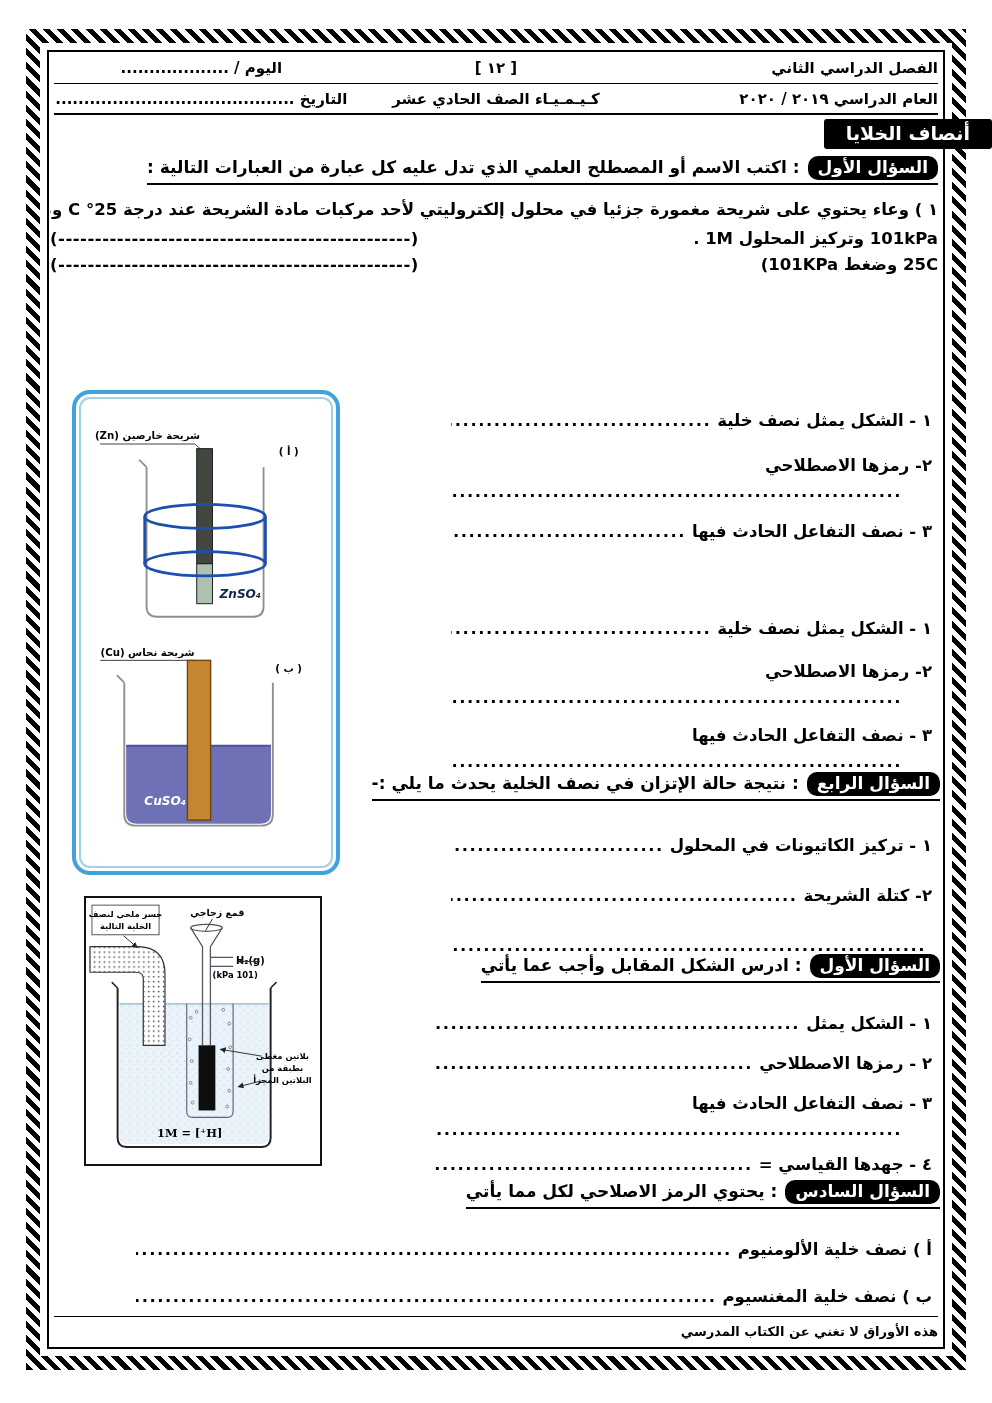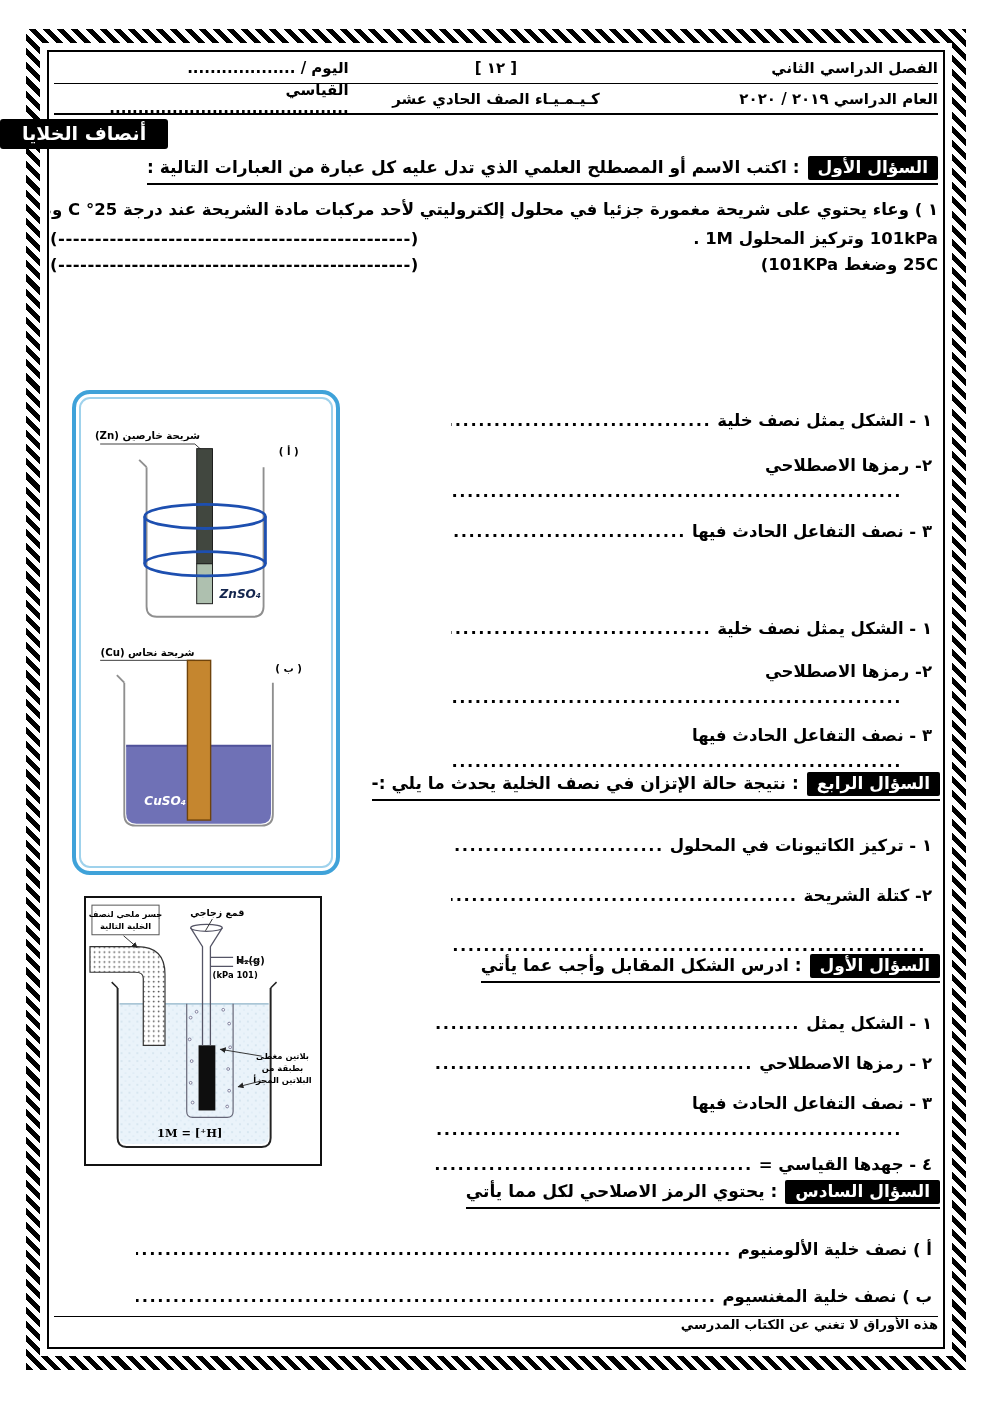--- a/index.html
+++ b/index.html
@@ -8,29 +8,29 @@
   .deco{position:absolute;left:26px;top:29px;right:26px;bottom:33px;border:14px solid #000;
         border-image:repeating-linear-gradient(45deg,#000 0 5px,#fff 5px 10px) 14}
   .inner{position:absolute;left:47px;top:50px;right:47px;bottom:54px;border:2px solid #000}
 
   .hdr{position:absolute;left:54px;right:54px;top:53px}
   .hrow{display:flex;align-items:center;height:31px;font-size:15px;font-weight:bold}
   .r1{border-bottom:1px solid #000}
   .r2{border-bottom:2px solid #000}
   .hcell{flex:1}
   .hcell.c{text-align:center}
-  .hcell.e{text-align:right}
-
-  .title-row{position:absolute;left:0;right:0;top:119px;text-align:left}
+  .hcell.e{text-align:center}
+
+  .title-row{position:absolute;left:0;right:0;top:119px;text-align:right}
   .title-box{display:inline-block;background:#000;color:#fff;font-size:19px;font-weight:bold;
              padding:3px 22px 5px;border-radius:3px}
 
   .qheading{font-size:17px;font-weight:bold}
   .hl{display:inline-block;border-bottom:2px solid #000;padding-bottom:3px}
-  .badge{display:inline-block;background:#000;color:#fff;padding:1px 10px 3px;margin-left:8px;border-radius:2px}
+  .badge{display:inline-block;background:#000;color:#fff;padding:1px 10px 3px;margin-left:8px;border-radius:10px}
 
   .q1{position:absolute;top:156px;right:54px;left:50px}
   .pline{font-size:16.5px;font-weight:bold;line-height:25px;white-space:nowrap;overflow:hidden;margin-top:12px}
   .pline.second{margin-top:22px}
   .line2row{display:flex;justify-content:space-between;align-items:center;font-size:16.5px;font-weight:bold;margin-top:7px}
   .blank{letter-spacing:.5px}
 
   .qsec{position:absolute}
   .q2{top:370px;left:356px;right:52px}
   .q3{top:576px;left:356px;right:52px}
@@ -65,39 +65,39 @@
   .fsmall{font-size:8.5px;font-weight:bold}
   .f9{font-size:9.5px;font-weight:bold}
   .f10{font-size:10px;font-weight:bold}
   .chem{font-size:13px;font-weight:bold;font-style:italic;fill:#14264e}
   .chemw{fill:#fff}
   .thin{stroke:#333;stroke-width:1;fill:none}
   .serif{font-family:"DejaVu Serif",serif}
   .hconc{font-size:11.5px;font-weight:bold}
 
   .footer{position:absolute;left:54px;right:54px;top:1316px;border-top:1px solid #000;
-          font-size:13px;font-weight:bold}
+          padding-top:7px;font-size:13px;font-weight:bold}
 </style>
 </head>
 <body>
 
 <div class="page" dir="rtl">
   <div class="deco"></div>
   <div class="inner"></div>
 
   <header class="hdr">
     <div class="hrow r1">
       <div class="hcell">الفصل الدراسي الثاني</div>
       <div class="hcell c">[ ١٢ ]</div>
       <div class="hcell e">اليوم / ...................</div>
     </div>
     <div class="hrow r2">
       <div class="hcell">العام الدراسي ٢٠١٩ / ٢٠٢٠</div>
       <div class="hcell c"><span>كـيـمـيـاء</span> <span>الصف الحادي عشر</span></div>
-      <div class="hcell e">القياسي ..........................................</div>
+      <div class="hcell e">التاريخ ..........................................</div>
     </div>
   </header>
 
   <div class="title-row">
     <span class="title-box">أنصاف الخلايا</span>
   </div>
 
   <section class="q1">
     <div class="qheading">
       <span class="hl"><span class="badge">السؤال الأول</span><span>: اكتب الاسم أو المصطلح العلمي الذي تدل عليه كل عبارة من العبارات التالية :</span></span>

